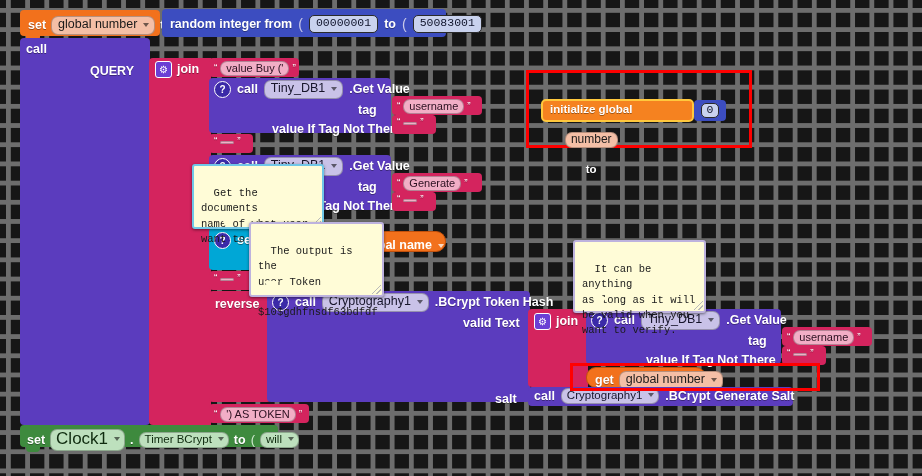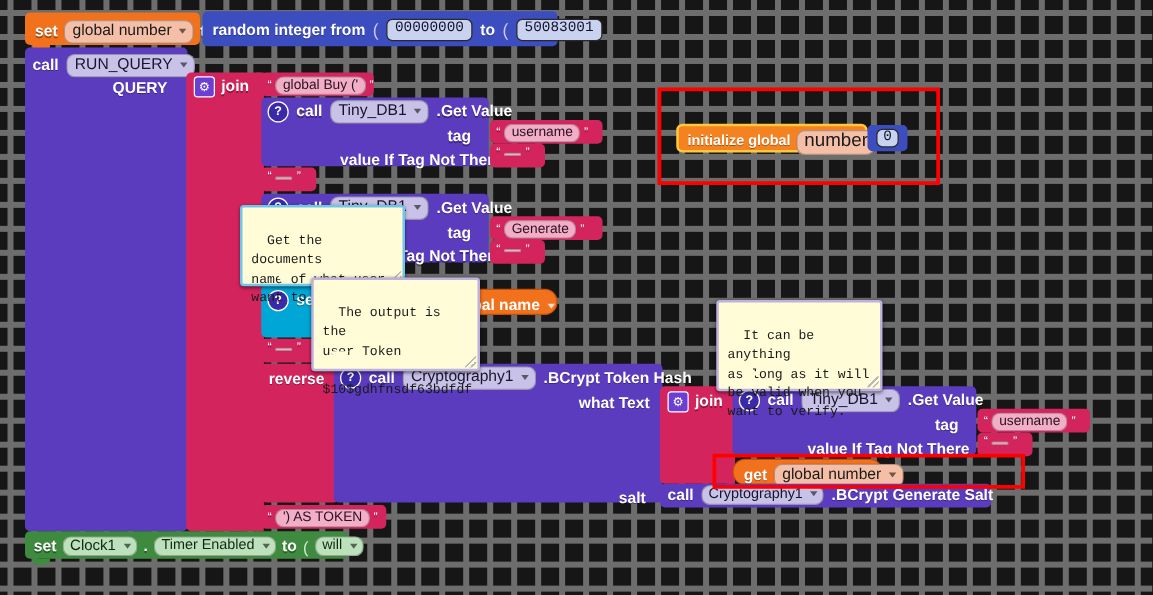--- a/index.html
+++ b/index.html
@@ -87,55 +87,51 @@
   </div>
 </div>
 
 <div class="blk c-orange" style="left:26px;top:36px;width:14px;height:5px;border-radius:0 0 4px 4px;"></div>
 
 <div class="blk c-blue" style="left:162px;top:9px;width:284px;height:28px;border-radius:4px;">
   <div style="position:absolute;left:8px;top:6px;display:flex;align-items:center;gap:6px;">
     <span class="lbl">random integer from</span>
     <span style="color:#c9c9e8;font-size:14px;">(</span>
     <span class="field numf">
-        <span>00000000</span>
+        <span>00000001</span>
       </span>
     <span class="lbl">to</span>
     <span style="color:#c9c9e8;font-size:14px;">(</span>
     <span class="field numf">
         <span>50083001</span>
       </span>
   </div>
 </div>
 
 <div class="blk c-purple" style="left:20px;top:38px;width:130px;height:387px;border-radius:4px;"></div>
 <div style="position:absolute;left:26px;top:43px;display:flex;align-items:center;gap:6px;">
   <span class="lbl">call</span>
-  <span class="field pur">
-    <span>RUN_QUERY</span>
-      <i class="caret"></i>
-  </span>
 </div>
 <div style="position:absolute;left:90px;top:61px;">
   <span class="lbl">QUERY</span>
 </div>
 
 <div class="blk c-crimson" style="left:149px;top:58px;width:62px;height:367px;border-radius:4px;"></div>
 <div style="position:absolute;left:155px;top:61px;display:flex;align-items:center;gap:5px;">
   <span class="mut">⚙</span>
   <span class="lbl">join</span>
 </div>
 
 <div class="blk" style="left:205px;top:58px;width:6px;height:367px;background:#D4245E;"></div>
 
 <div class="blk c-crimson" style="left:209px;top:58px;width:90px;height:19px;border-radius:4px;">
   <div style="position:absolute;left:5px;top:3px;display:flex;align-items:center;gap:3px;">
     <span class="lbl plain" style="font-size:10px;">“</span>
     <span class="field pinkf" style="font-size:11px;padding:0 5px 1px;">
-        <span>global Buy ('</span>
+        <span>value Buy ('</span>
       </span>
     <span class="lbl plain" style="font-size:10px;">”</span>
   </div>
 </div>
 
 <div class="blk c-purple" style="left:209px;top:78px;width:182px;height:55px;border-radius:4px;"></div>
 <div style="position:absolute;left:214px;top:80px;display:flex;align-items:center;gap:6px;">
   <span class="help">?</span>
   <span class="lbl">call</span>
   <span class="field pur">
@@ -250,21 +246,21 @@
 <div style="position:absolute;left:272px;top:293px;display:flex;align-items:center;gap:6px;">
   <span class="help">?</span>
   <span class="lbl">call</span>
   <span class="field pur">
     <span>Cryptography1</span>
       <i class="caret"></i>
   </span>
   <span class="lbl">.BCrypt Token Hash</span>
 </div>
 <div style="position:absolute;left:463px;top:313px;">
-  <span class="lbl">what Text</span>
+  <span class="lbl">valid Text</span>
 </div>
 <div style="position:absolute;left:495px;top:389px;">
   <span class="lbl">salt</span>
 </div>
 
 <div class="blk c-crimson" style="left:528px;top:309px;width:60px;height:78px;border-radius:4px;"></div>
 <div style="position:absolute;left:534px;top:313px;display:flex;align-items:center;gap:5px;">
   <span class="mut">⚙</span>
   <span class="lbl">join</span>
 </div>
@@ -331,45 +327,45 @@
     <span class="field pinkf" style="font-size:11px;padding:0 5px 1px;">
         <span>') AS TOKEN</span>
       </span>
     <span class="lbl plain" style="font-size:10px;">”</span>
   </div>
 </div>
 
 <div class="blk c-green" style="left:20px;top:425px;width:258px;height:22px;border-radius:4px;">
   <div style="position:absolute;left:7px;top:4px;display:flex;align-items:center;gap:5px;">
     <span class="lbl">set</span>
-    <span class="field greenf" style="font-size:12px;padding:0 4px 1px 5px;align-items:center;">
+    <span class="field greenf" style="font-size:17px;padding:0 4px 1px 5px;align-items:center;">
       <span>Clock1</span>
         <i class="caret"></i>
     </span>
     <span class="lbl">.</span>
     <span class="field greenf" style="font-size:11.5px;padding:0 4px 1px 5px;">
-      <span>Timer Enabled</span>
+      <span>Timer BCrypt</span>
         <i class="caret"></i>
     </span>
     <span class="lbl">to</span>
     <span style="color:#cfe8cf;font-size:13px;">(</span>
     <span class="field greenf" style="font-size:11.5px;padding:0 4px 1px 5px;">
       <span>will</span>
         <i class="caret"></i>
     </span>
   </div>
 </div>
 <div class="blk c-green" style="left:26px;top:447px;width:14px;height:5px;border-radius:0 0 4px 4px;"></div>
 
 <div class="redbox" style="left:526px;top:70px;width:226px;height:78px;"></div>
 
 <div class="blk c-orange-b" style="left:541px;top:99px;width:153px;height:23px;border-radius:5px;">
-  <div style="position:absolute;left:7px;top:3px;display:flex;align-items:center;gap:5px;">
+  <div style="position:absolute;left:7px;top:3px;display:flex;align-items:center;gap:16px;flex-direction:column;">
     <span class="lbl" style="font-size:11.5px;">initialize global</span>
-    <span class="field light" style="font-size:15px;padding:0 5px 1px;">
+    <span class="field light" style="font-size:12px;padding:0 5px 1px;">
         <span>number</span>
       </span>
     <span class="lbl" style="font-size:11.5px;">to</span>
   </div>
 </div>
 <div class="blk c-blue" style="left:694px;top:100px;width:32px;height:21px;border-radius:4px;">
   <div style="position:absolute;left:0;top:0;width:32px;height:21px;display:flex;align-items:center;justify-content:center;">
     <span class="field numf" style="padding:0 5px 1px;">
         <span>0</span>
       </span>

